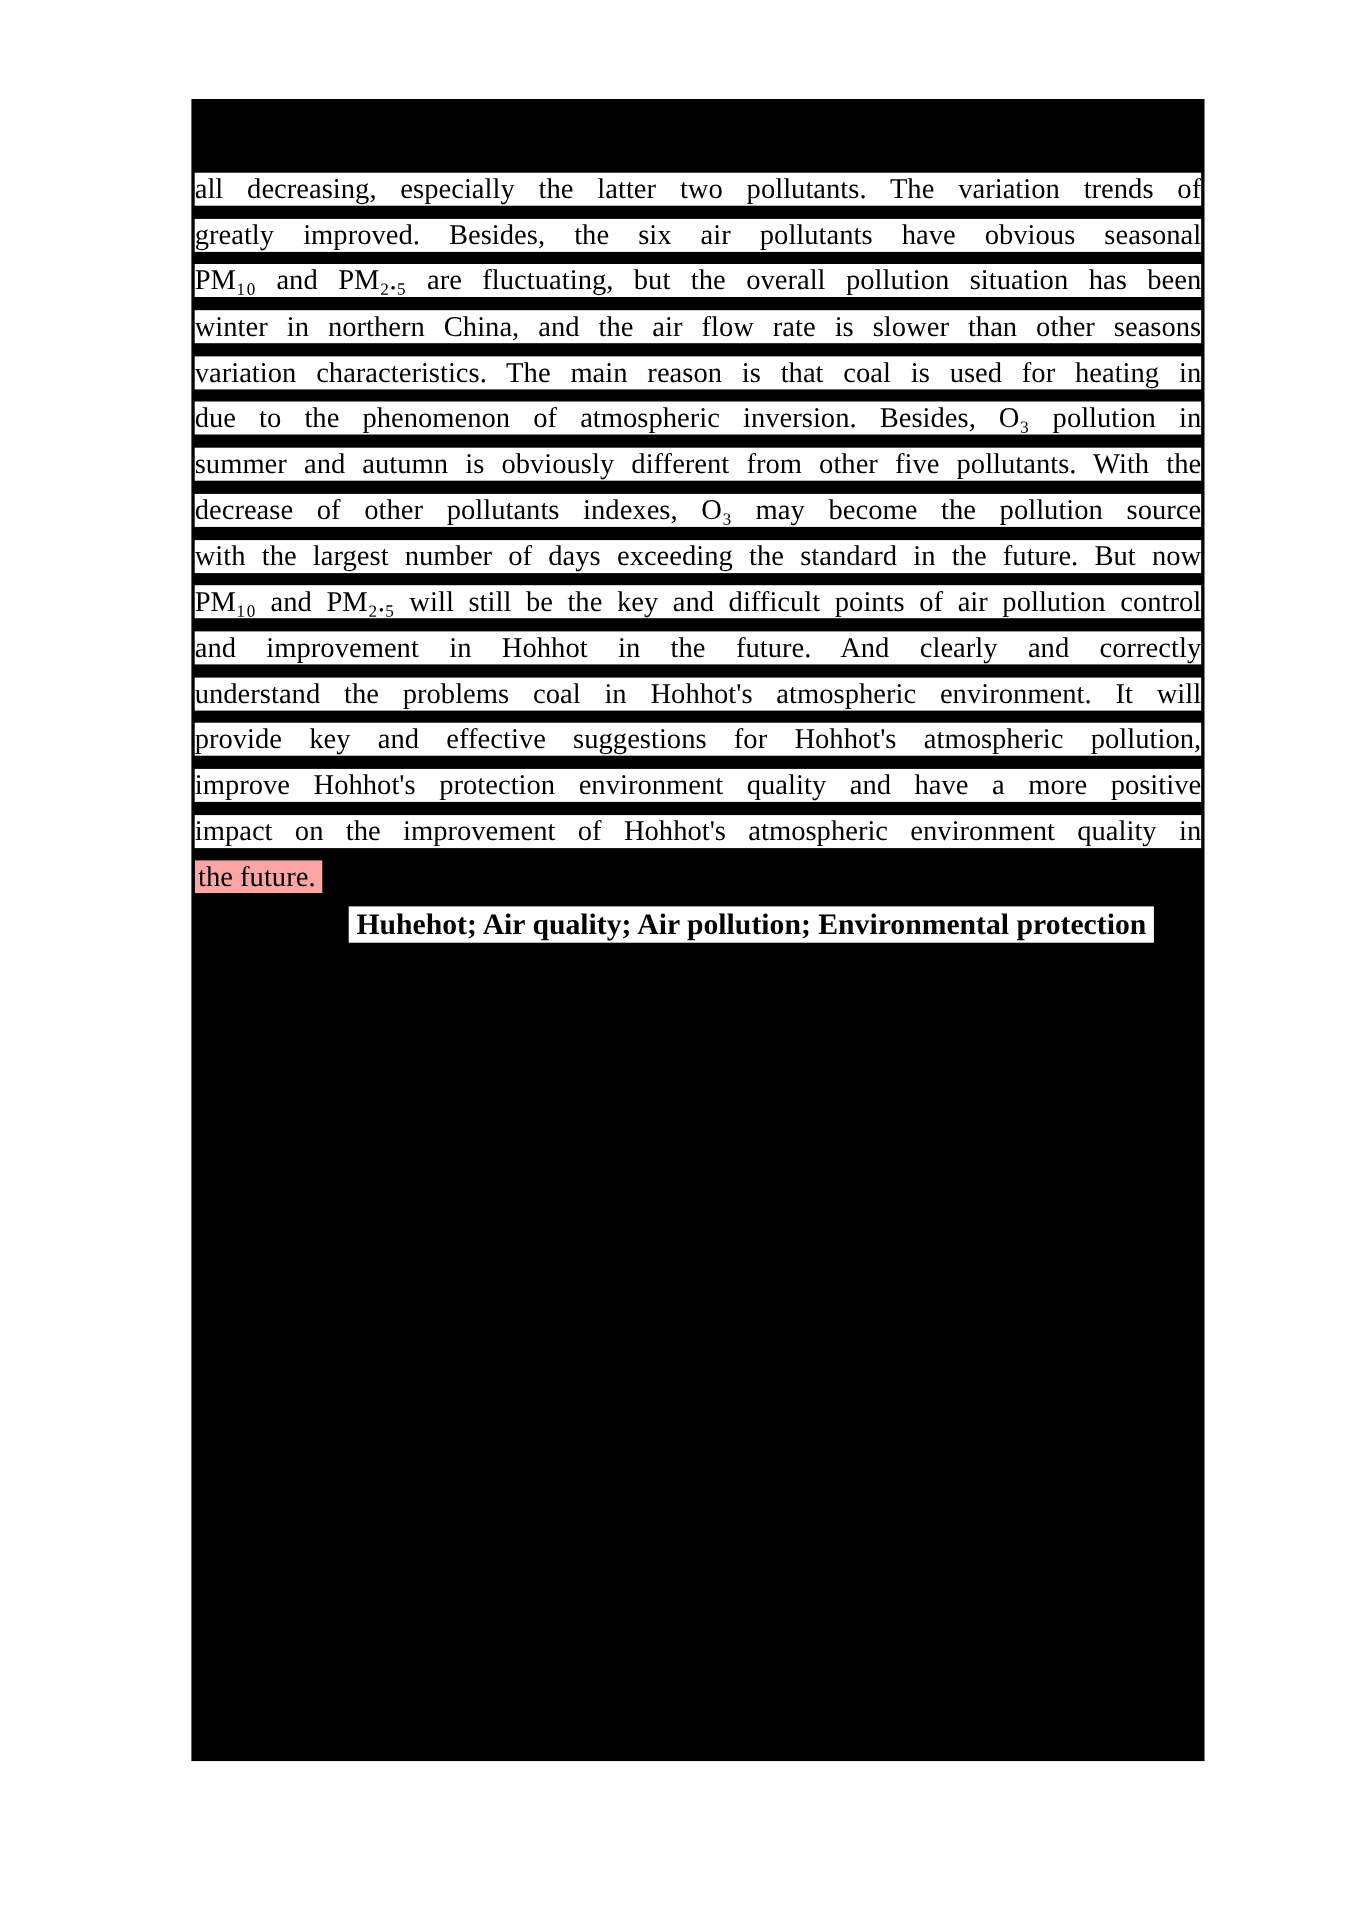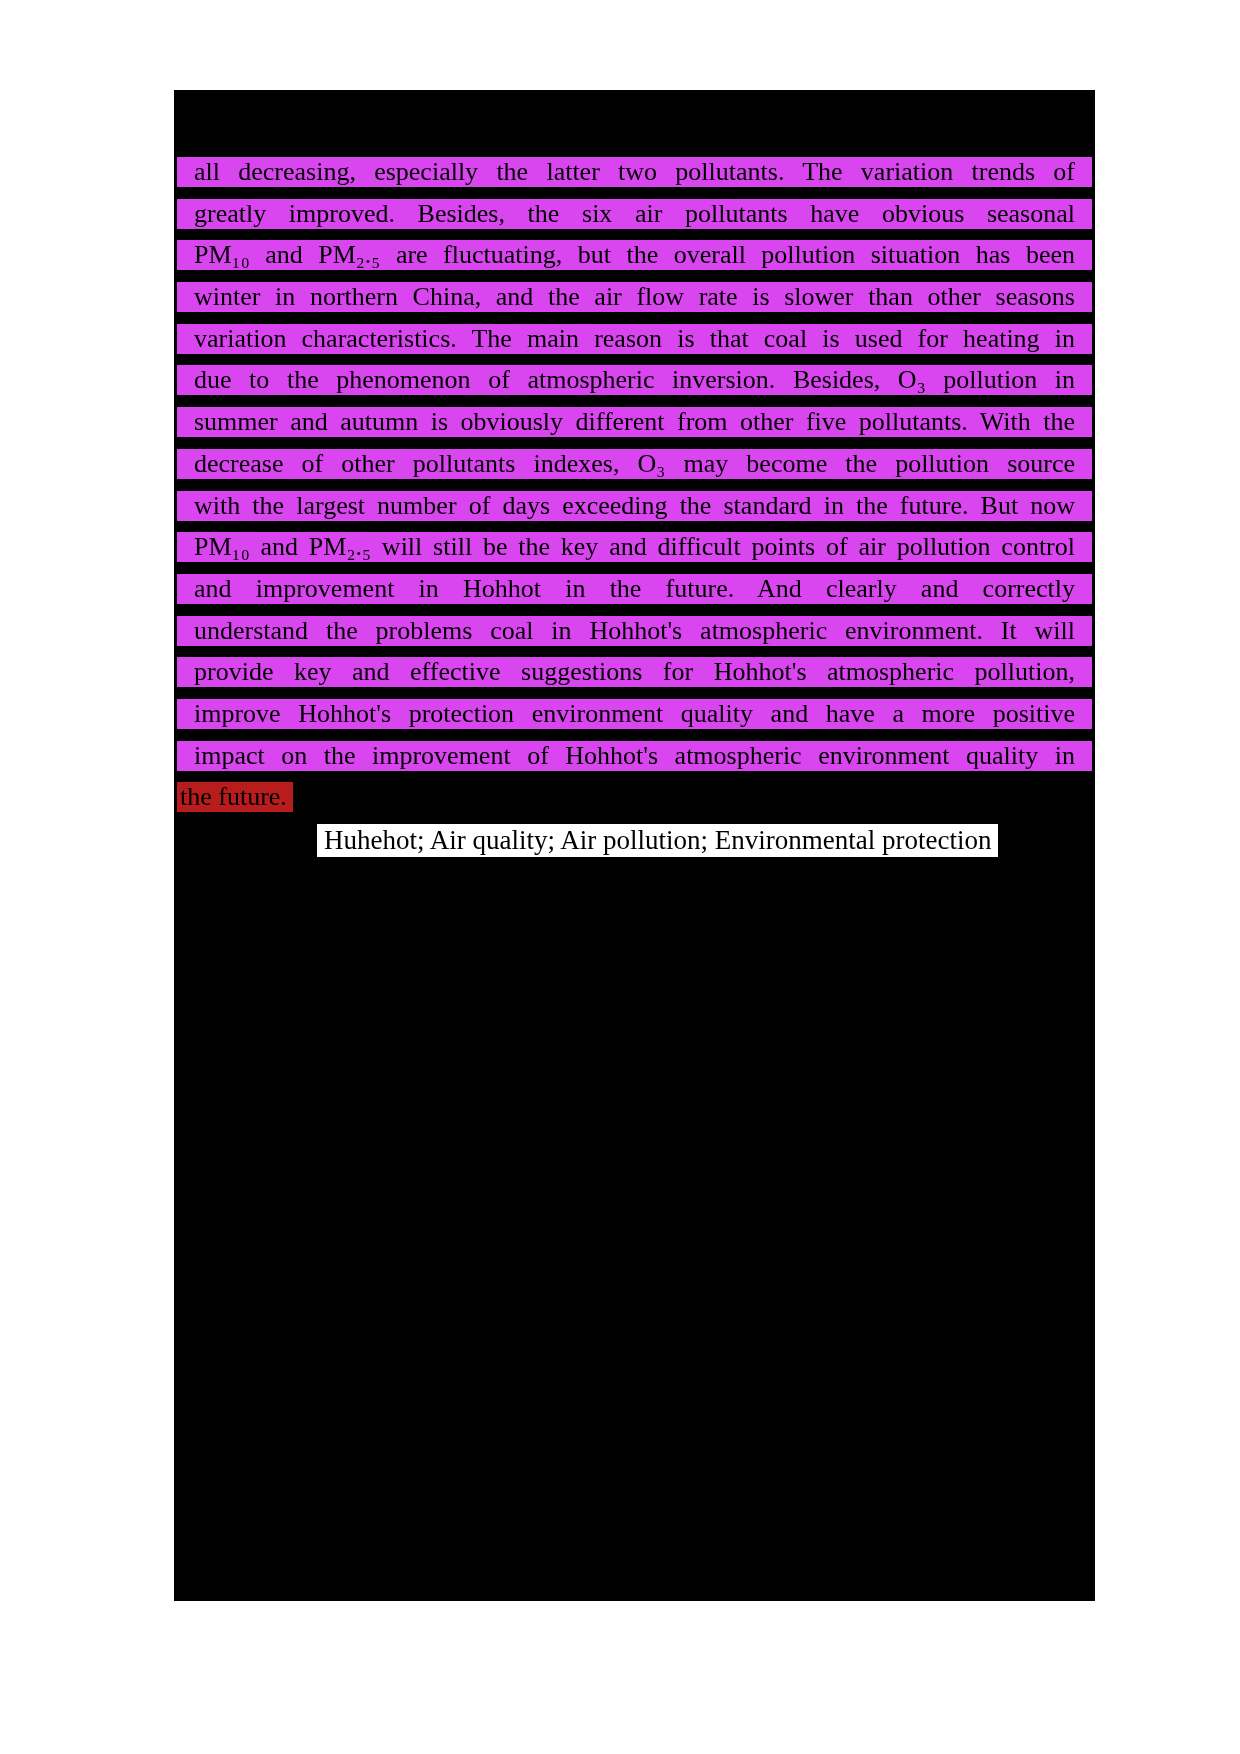--- a/index.html
+++ b/index.html
@@ -21,47 +21,48 @@
     width: 921px;
     height: 1511px;
     background: #000000;
     box-sizing: border-box;
     padding: 67px 3px 0 3px;
   }
   .abs-line {
     height: 30px;
     line-height: 30px;
     margin-bottom: 11.7px;
-    background: #d946ef;
+    background: #ffffff;
     color: #000000;
     font-size: 26px;
     text-align: justify;
     text-align-last: justify;
     overflow: hidden;
-    padding: 0 17px;
+    padding: 0 0;
     white-space: nowrap;
   }
   .abs-line.last {
     background: transparent;
     text-align: left;
     text-align-last: left;
     padding: 0;
   }
   .abs-line.last .hl {
     display: inline-block;
-    background: #b91c1c;
+    background: #fca5a5;
     height: 30px;
     line-height: 30px;
     padding: 0 6px 0 3px;
     text-align: center;
   }
   .keywords-row {
     margin-top: 10px;
     margin-left: 140px;
     height: 33px;
+    font-weight: bold;
   }
   .keywords-row .hl {
     display: inline-block;
     background: #ffffff;
     color: #000000;
     font-size: 27px;
     height: 33px;
     line-height: 33px;
     padding: 0 7px;
   }

